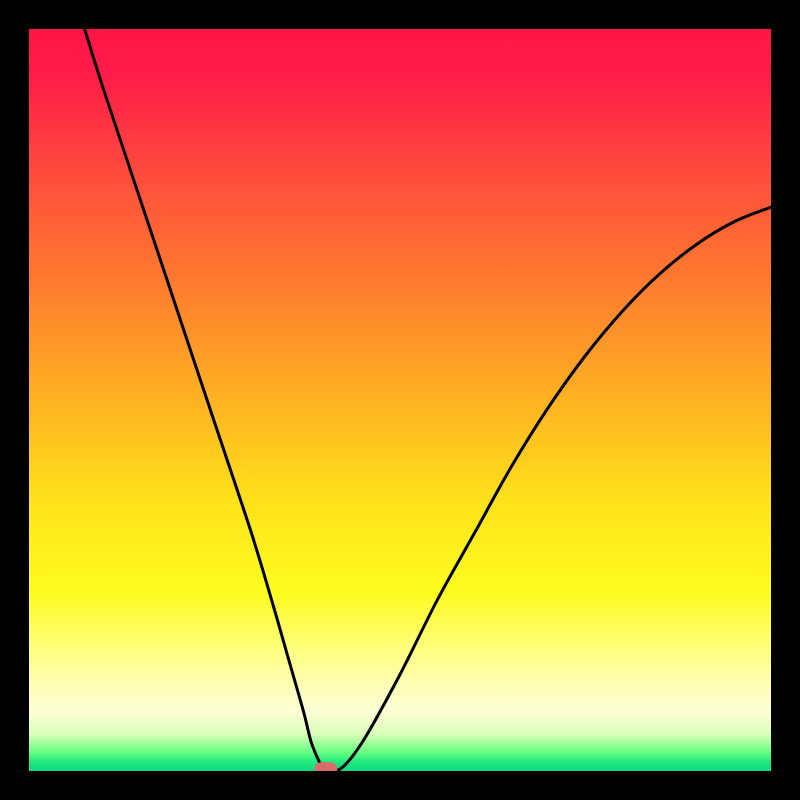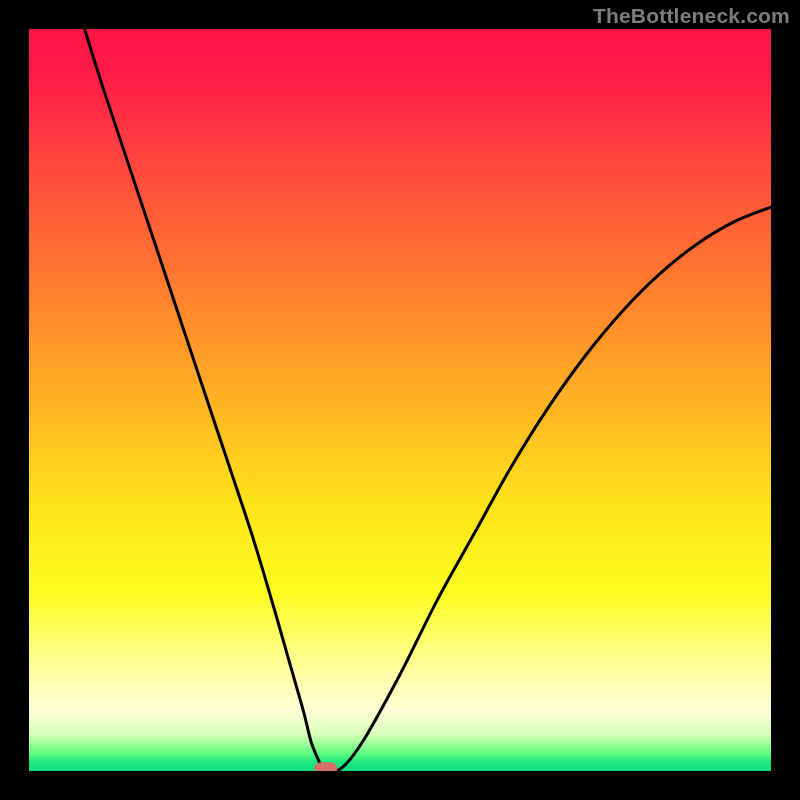--- a/index.html
+++ b/index.html
@@ -66,21 +66,20 @@
   }
   .minimum-marker {
     fill: #d86e6a;
     stroke: #d86e6a;
   }
 </style>
 </head>
 <body>
 
 <div class="frame">
-  <div class="watermark">TheBottleneck.com</div>
 
   <div class="plot-area">
     <div class="gradient"></div>
 
     <svg class="curve" viewBox="0 0 742 742" preserveAspectRatio="none">
       <path fill="none" stroke="#000" stroke-width="3" stroke-linejoin="round" stroke-linecap="round" d="M 55.65 0.00 C 58.74 9.89, 64.92 30.92, 74.20 59.36 C 83.48 87.80, 98.93 133.56, 111.30 170.66 C 123.67 207.76, 136.03 244.86, 148.40 281.96 C 160.77 319.06, 173.13 356.16, 185.50 393.26 C 197.87 430.36, 212.71 473.64, 222.60 504.56 C 232.49 535.48, 238.68 557.74, 244.86 578.76 C 251.04 599.78, 254.75 613.39, 259.70 630.70 C 264.65 648.01, 270.83 669.04, 274.54 682.64 C 278.25 696.24, 279.49 704.28, 281.96 712.32 C 284.43 720.36, 287.52 726.54, 289.38 730.87 C 291.24 735.20, 291.85 736.81, 293.09 738.29 C 294.33 739.77, 293.71 739.53, 296.80 739.77 C 299.89 740.02, 305.46 744.35, 311.64 739.77 C 317.82 735.20, 324.01 728.03, 333.90 712.32 C 343.79 696.61, 358.63 669.04, 371.00 645.54 C 383.37 622.04, 395.73 594.84, 408.10 571.34 C 420.47 547.84, 432.83 526.82, 445.20 504.56 C 457.57 482.30, 469.93 458.80, 482.30 437.78 C 494.67 416.76, 507.03 396.97, 519.40 378.42 C 531.77 359.87, 544.13 342.56, 556.50 326.48 C 568.87 310.40, 581.23 295.56, 593.60 281.96 C 605.97 268.36, 618.33 255.99, 630.70 244.86 C 643.07 233.73, 655.43 223.84, 667.80 215.18 C 680.17 206.52, 692.53 199.10, 704.90 192.92 C 717.27 186.74, 735.82 180.55, 742.00 178.08"></path>
       <rect class="minimum-marker" x="285.80" y="733.77" width="22" height="12" rx="6" ry="6"></rect>
     </svg>
   </div>
 </div>

